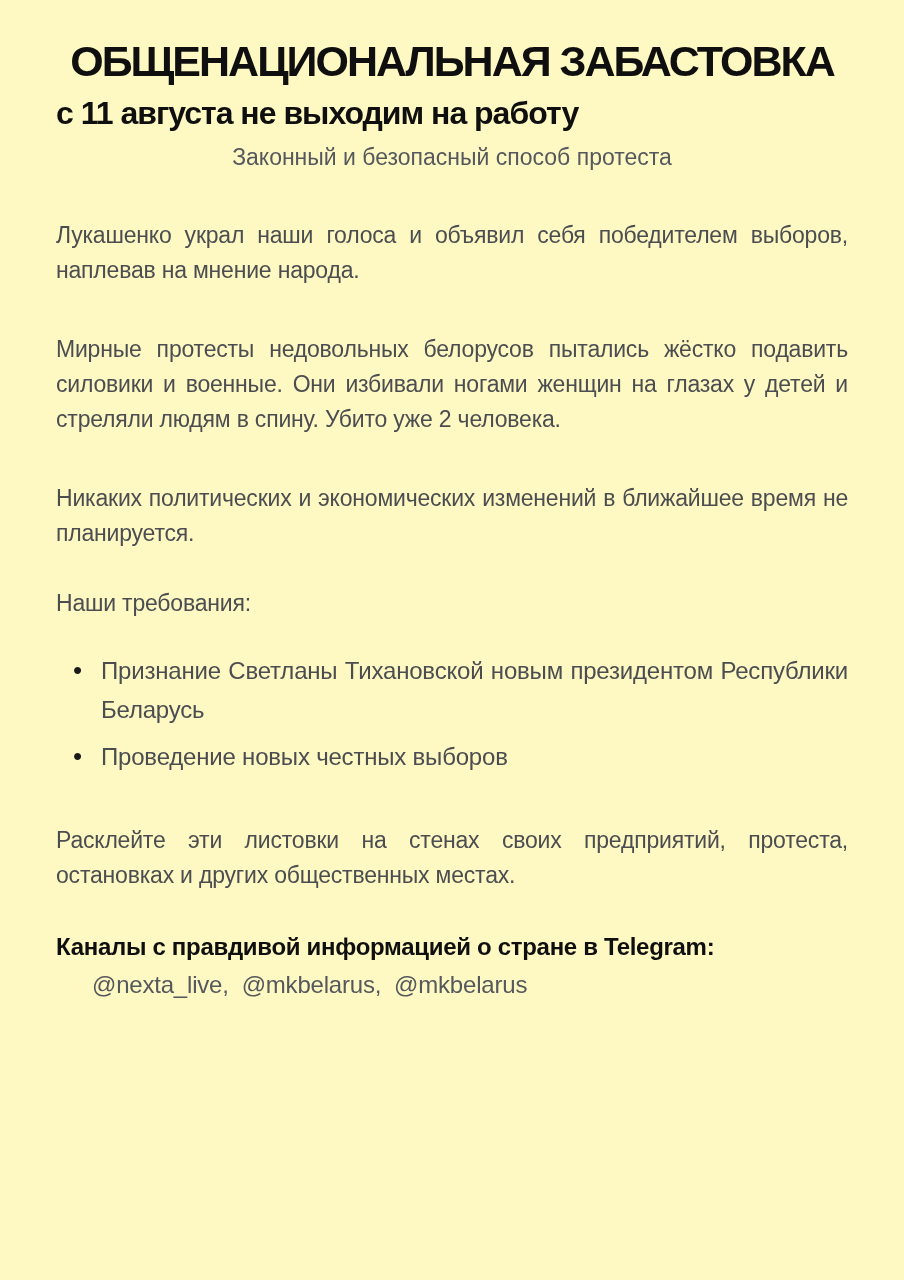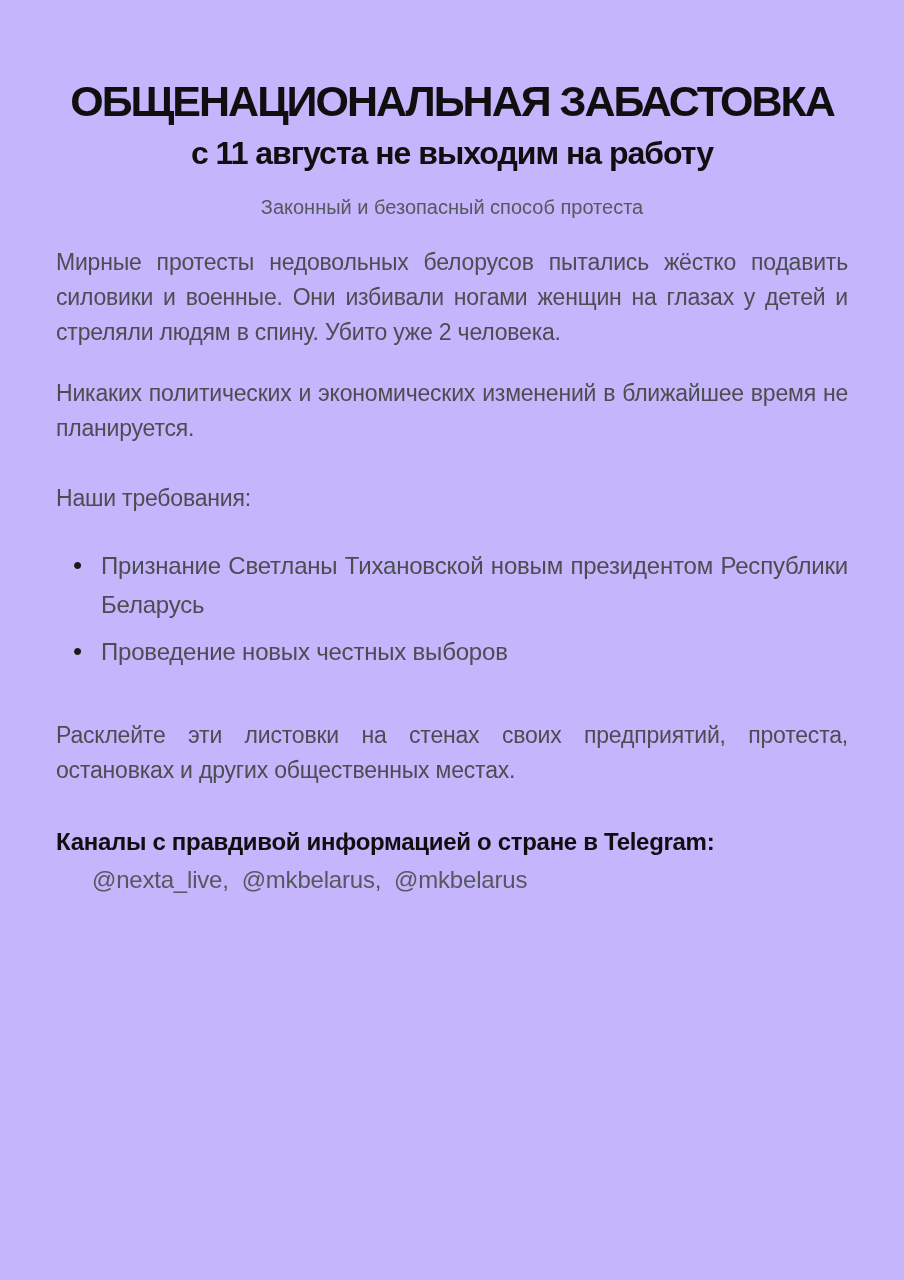--- a/index.html
+++ b/index.html
@@ -6,56 +6,55 @@
   html, body {
     width: 904px;
     height: 1280px;
     background: #ffffff;
     overflow: hidden;
     font-family: "Liberation Sans", sans-serif;
   }
   .page {
     width: 904px;
     height: 1280px;
-    padding: 78px 56px 0 56px;
-    background: #c4b5fd;
+    padding: 38px 56px 0 56px;
+    background: #fef9c3;
   }
   .title {
     text-align: center;
     font-size: 43px;
     font-weight: 800;
     letter-spacing: -2px;
     color: #0f0f0f;
     line-height: 1.1;
     white-space: nowrap;
   }
   .subtitle {
-    text-align: center;
     font-size: 32px;
     font-weight: 700;
     letter-spacing: -1px;
     color: #0f0f0f;
     margin-top: 10px;
     line-height: 1.15;
   }
   .tagline {
     text-align: center;
-    font-size: 20px;
+    font-size: 23px;
     font-weight: 400;
     color: #55585c;
-    margin-top: 24px;
+    margin-top: 12px;
   }
   .body-text {
     font-size: 23px;
     line-height: 35px;
     color: #4b4d50;
     text-align: justify;
     letter-spacing: -0.2px;
   }
-  .para { margin-top: 26px; }
+  .para { margin-top: 44px; }
   .first-para { margin-top: 47px; }
   .demands-heading { margin-top: 35px; }
   ul.demands {
     list-style: none;
     margin-top: 30px;
   }
   ul.demands li {
     position: relative;
     padding-left: 45px;
     font-size: 24px;
@@ -94,20 +93,21 @@
 <body>
 
 <div class="page">
 
   <h1 class="title">ОБЩЕНАЦИОНАЛЬНАЯ ЗАБАСТОВКА</h1>
 
   <h2 class="subtitle">с 11 августа не выходим на работу</h2>
 
   <div class="tagline">Законный и безопасный способ протеста</div>
 
+  <p class="body-text para first-para">Лукашенко украл наши голоса и объявил себя победителем выборов, наплевав на мнение народа.</p>
 
   <p class="body-text para">Мирные протесты недовольных белорусов пытались жёстко подавить силовики и военные. Они избивали ногами женщин на глазах у детей и стреляли людям в спину. Убито уже 2 человека.</p>
 
   <p class="body-text para">Никаких политических и экономических изменений в ближайшее время не планируется.</p>
 
 
   <p class="body-text demands-heading">Наши требования:</p>
 
   <ul class="demands">
     <li>Признание Светланы Тихановской новым президентом Республики Беларусь</li>

